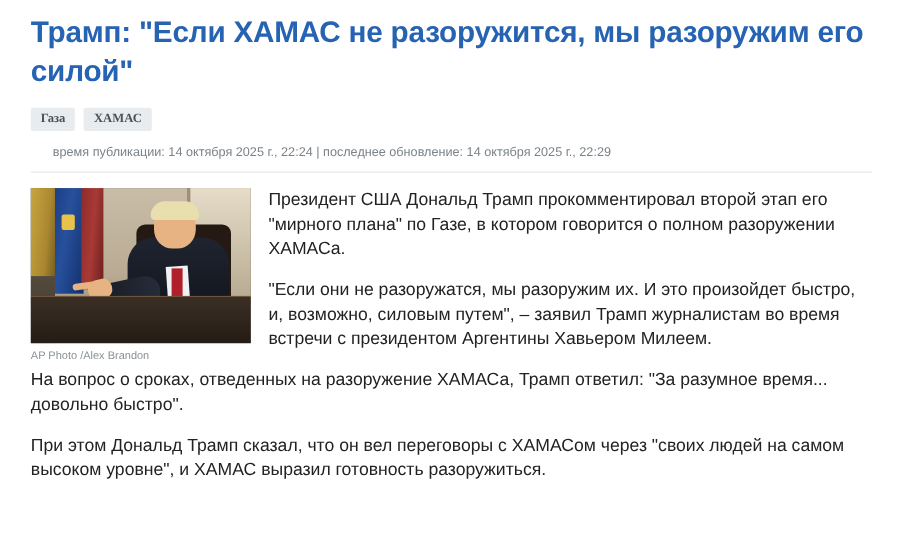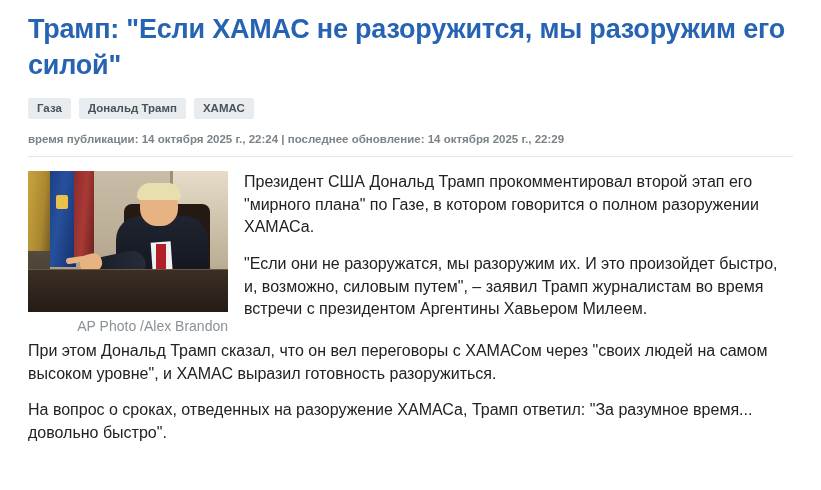--- a/index.html
+++ b/index.html
@@ -28,36 +28,38 @@
     line-height: 1.33;
     font-weight: bold;
     color: #2763b3;
     letter-spacing: -0.2px;
   }
   .tags {
     margin-top: 14px;
     display: flex;
     gap: 8px;
     align-items: flex-start;
+    font-family: Liberation Serif, serif;
   }
   .tag {
     display: inline-block;
     background: #e8ecef;
     color: #4a5258;
     font-size: 11.5px;
     font-weight: bold;
     padding: 4px 9px 5px 9px;
     border-radius: 2px;
     white-space: nowrap;
   }
   .timestamp {
     margin-top: 14px;
     font-size: 11.5px;
     color: #7b8388;
-    font-weight: bold;
+    font-weight: normal;
+    margin-left: 20px;
   }
   .rule {
     margin-top: 11px;
     border-top: 1px solid #e3e6e8;
     width: 100%;
   }
   .body-wrap {
     margin-top: 14px;
     position: relative;
   }
@@ -172,43 +174,41 @@
   }
   .photo .finger {
     position: absolute;
     left: 38px; bottom: 49px; width: 20px; height: 6px;
     background: #e8b383;
     border-radius: 4px;
     transform: rotate(-8deg);
   }
   .caption {
     margin-top: 6px;
-    font-size: 14px;
+    font-size: 10px;
     color: #8a9196;
-    text-align: right;
   }
   .lead p, .body p {
     margin: 0 0 14px 0;
     font-size: 16px;
     line-height: 1.42;
     color: #222222;
   }
   .body p:last-child { margin-bottom: 0; }
   .clear { clear: both; }
 </style>
 </head>
 <body>
 
 <div class="page">
 
   <h1 class="headline">Трамп: "Если ХАМАС не разоружится, мы разоружим его силой"</h1>
 
   <div class="tags">
     <a class="tag">Газа</a>
-    <a class="tag">Дональд Трамп</a>
     <a class="tag">ХАМАС</a>
   </div>
 
   <div class="timestamp">время публикации: 14 октября 2025 г., 22:24 | последнее обновление: 14 октября 2025 г., 22:29</div>
 
   <div class="rule"></div>
 
   <div class="body-wrap">
 
     <figure class="figure">
@@ -235,18 +235,18 @@
     </figure>
 
     <div class="lead">
       <p>Президент США Дональд Трамп прокомментировал второй этап его "мирного плана" по Газе, в котором говорится о полном разоружении ХАМАСа.</p>
       <p>"Если они не разоружатся, мы разоружим их. И это произойдет быстро, и, возможно, силовым путем", – заявил Трамп журналистам во время встречи с президентом Аргентины Хавьером Милеем.</p>
     </div>
 
     <div class="clear"></div>
 
     <div class="body">
+      <p>На вопрос о сроках, отведенных на разоружение ХАМАСа, Трамп ответил: "За разумное время... довольно быстро".</p>
       <p>При этом Дональд Трамп сказал, что он вел переговоры с ХАМАСом через "своих людей на самом высоком уровне", и ХАМАС выразил готовность разоружиться.</p>
-      <p>На вопрос о сроках, отведенных на разоружение ХАМАСа, Трамп ответил: "За разумное время... довольно быстро".</p>
     </div>
 
   </div>
 </div>
 
 </body></html>

